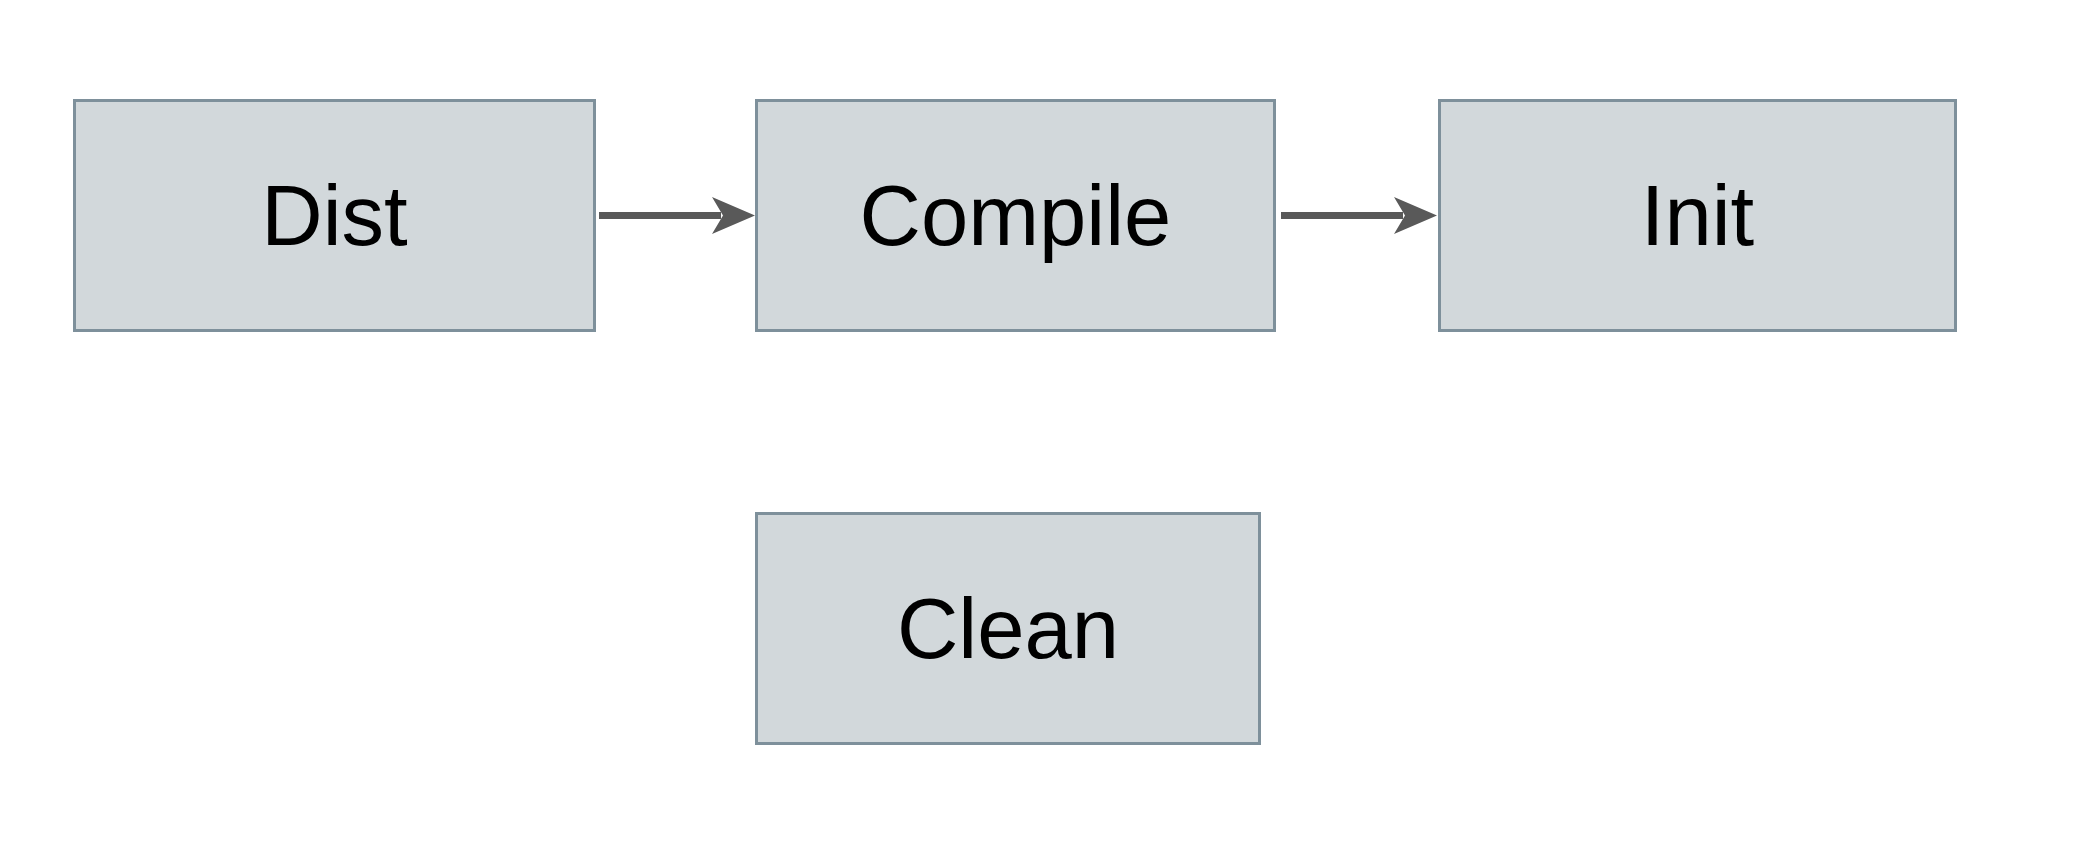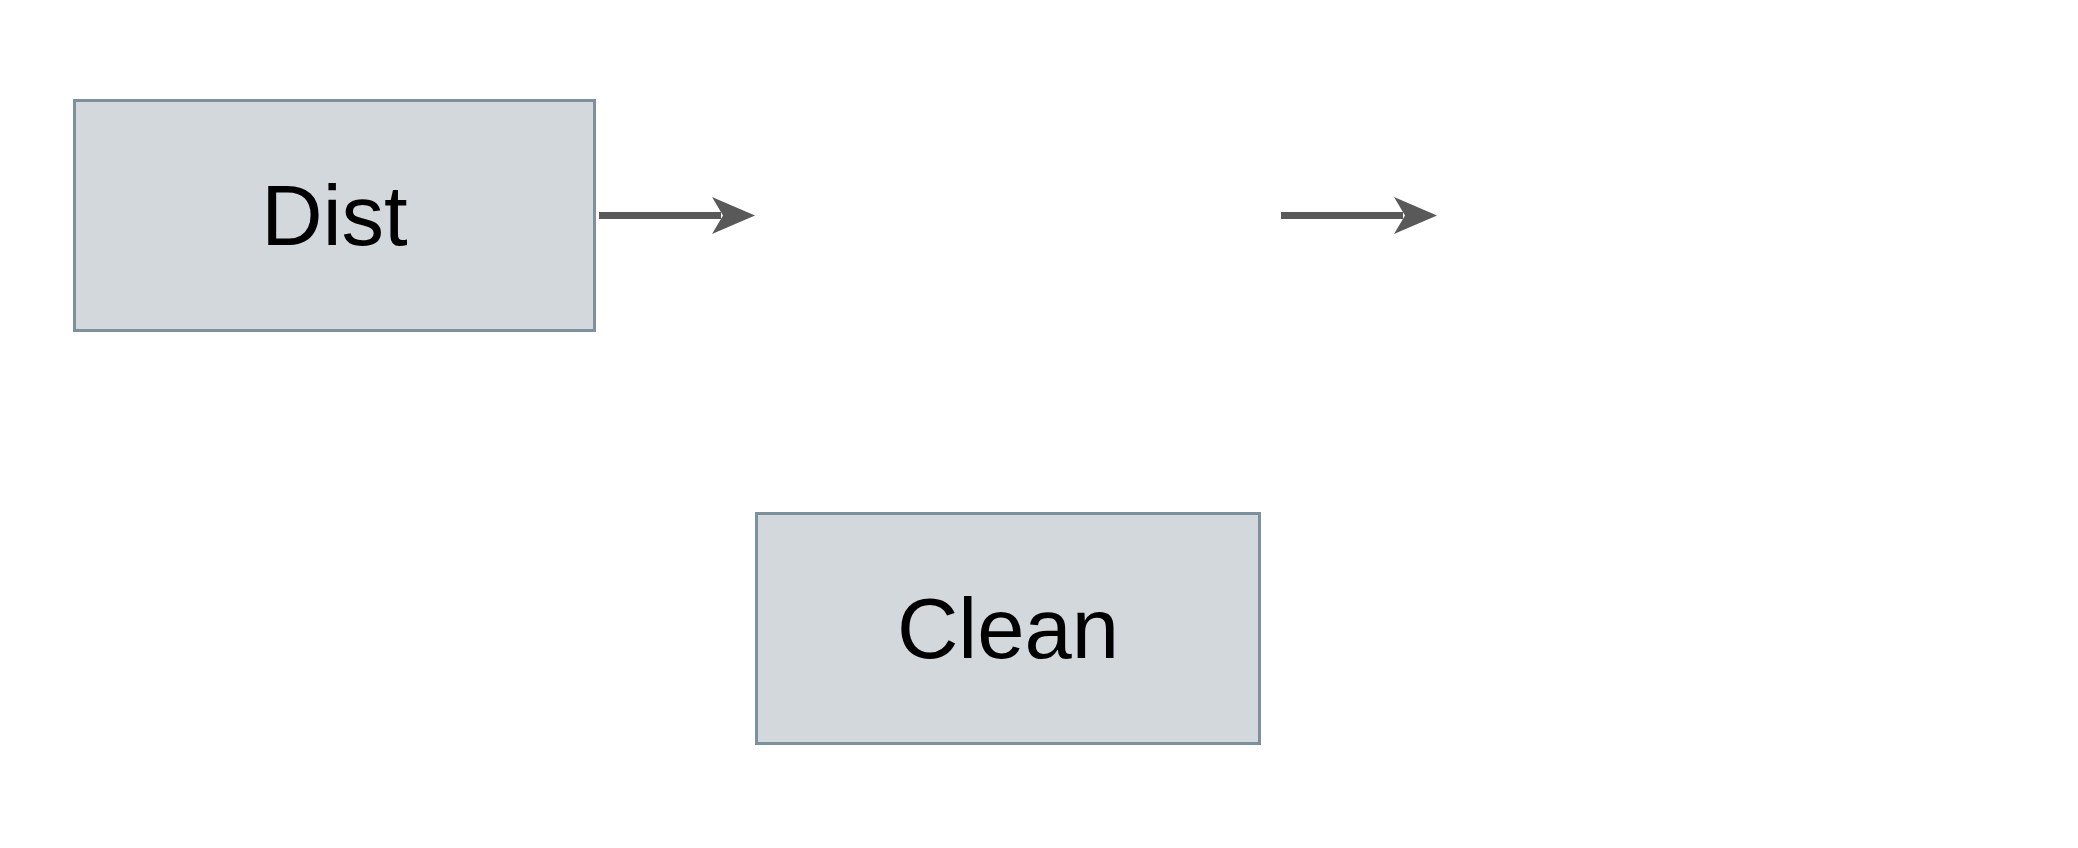--- a/index.html
+++ b/index.html
@@ -53,24 +53,30 @@
 
   <div class="node" id="node-dist">
     <span class="label">Dist</span>
   </div>
 
   <svg class="arrow" id="arrow-1" viewBox="0 0 157 45" xmlns="http://www.w3.org/2000/svg">
     <rect x="0" y="19" width="122" height="7" fill="#595959"></rect>
     <polygon points="156,22.5 113,4 124,22.5 113,41" fill="#595959"></polygon>
   </svg>
 
+  <div class="node" id="node-compile">
+    <span class="label">Compile</span>
+  </div>
 
   <svg class="arrow" id="arrow-2" viewBox="0 0 157 45" xmlns="http://www.w3.org/2000/svg">
     <rect x="0" y="19" width="122" height="7" fill="#595959"></rect>
     <polygon points="156,22.5 113,4 124,22.5 113,41" fill="#595959"></polygon>
   </svg>
 
+  <div class="node" id="node-init">
+    <span class="label">Init</span>
+  </div>
 
   <div class="node" id="node-clean">
     <span class="label">Clean</span>
   </div>
 
 </div>
 
 </body></html>

